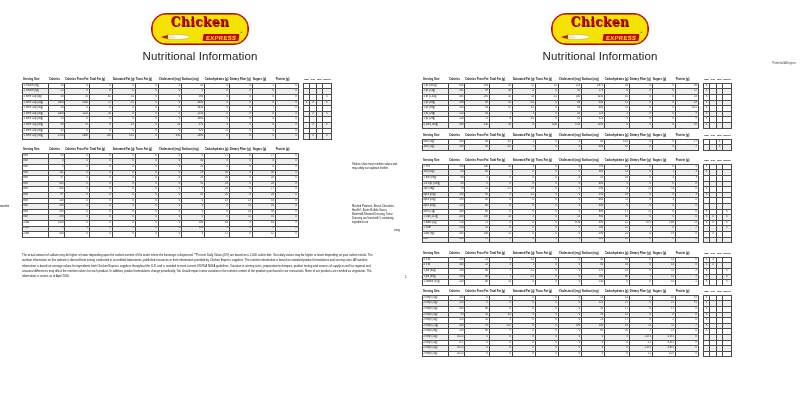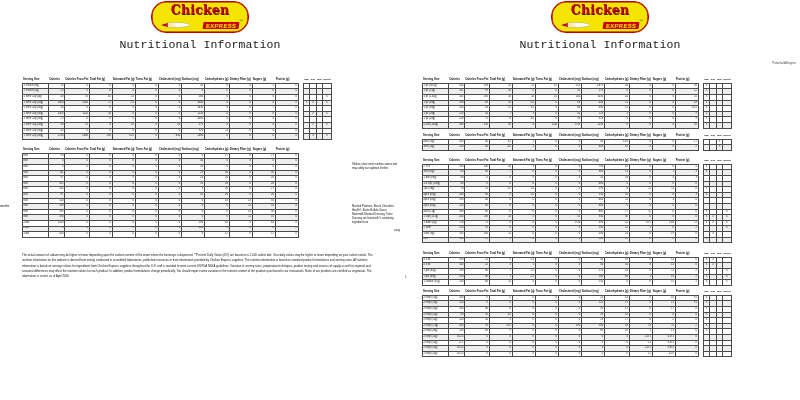--- a/index.html
+++ b/index.html
@@ -8,21 +8,21 @@
     background:#ffffff;
     font-family:"Liberation Sans", sans-serif;
     color:#1a1a1a;
     position:relative;
   }
   .page{position:absolute;top:0;bottom:0;background:#fff;}
   .page-left{left:0;width:400px;}
   .page-right{left:400px;width:400px;}
 
   
-  .logo-wrap{width:100%;display:flex;justify-content:center;padding-top:1px;}
+  .logo-wrap{width:100%;display:flex;justify-content:center;padding-top:13px;}
   .logo{
     width:96px;height:30px;border-radius:15px;
     background:#f5e400;border:1.4px solid #c8000e;
     position:relative;overflow:hidden;
     box-shadow:0 0 0 .6px #8a0008 inset;
   }
   .logo-word{
     position:absolute;left:0;right:0;top:1px;
     text-align:center;
     font-family:"DejaVu Serif", serif;
@@ -38,21 +38,21 @@
     font-weight:700;font-size:6px;letter-spacing:.3px;
     padding:.5px 3px;border-radius:1px;
     transform:skewX(-8deg);
   }
   .logo-tm{position:absolute;right:5px;bottom:9px;font-size:3.5px;color:#6b2b00;}
   .logo-chick{
     position:absolute;left:7px;bottom:3px;width:34px;height:9px;
   }
   .title{
     text-align:center;font-size:11.5px;color:#1b1b1b;
-    margin-top:5px;font-family:Liberation Mono, monospace;
+    margin-top:5px;font-family:Liberation Sans, sans-serif;
     letter-spacing:.1px;
   }
   .allergen-note{
     position:absolute;right:4px;top:62px;
     font-size:2.6px;color:#333;letter-spacing:.1px;
     white-space:nowrap;
   }
 
   
   .tbl-block{position:absolute;}

